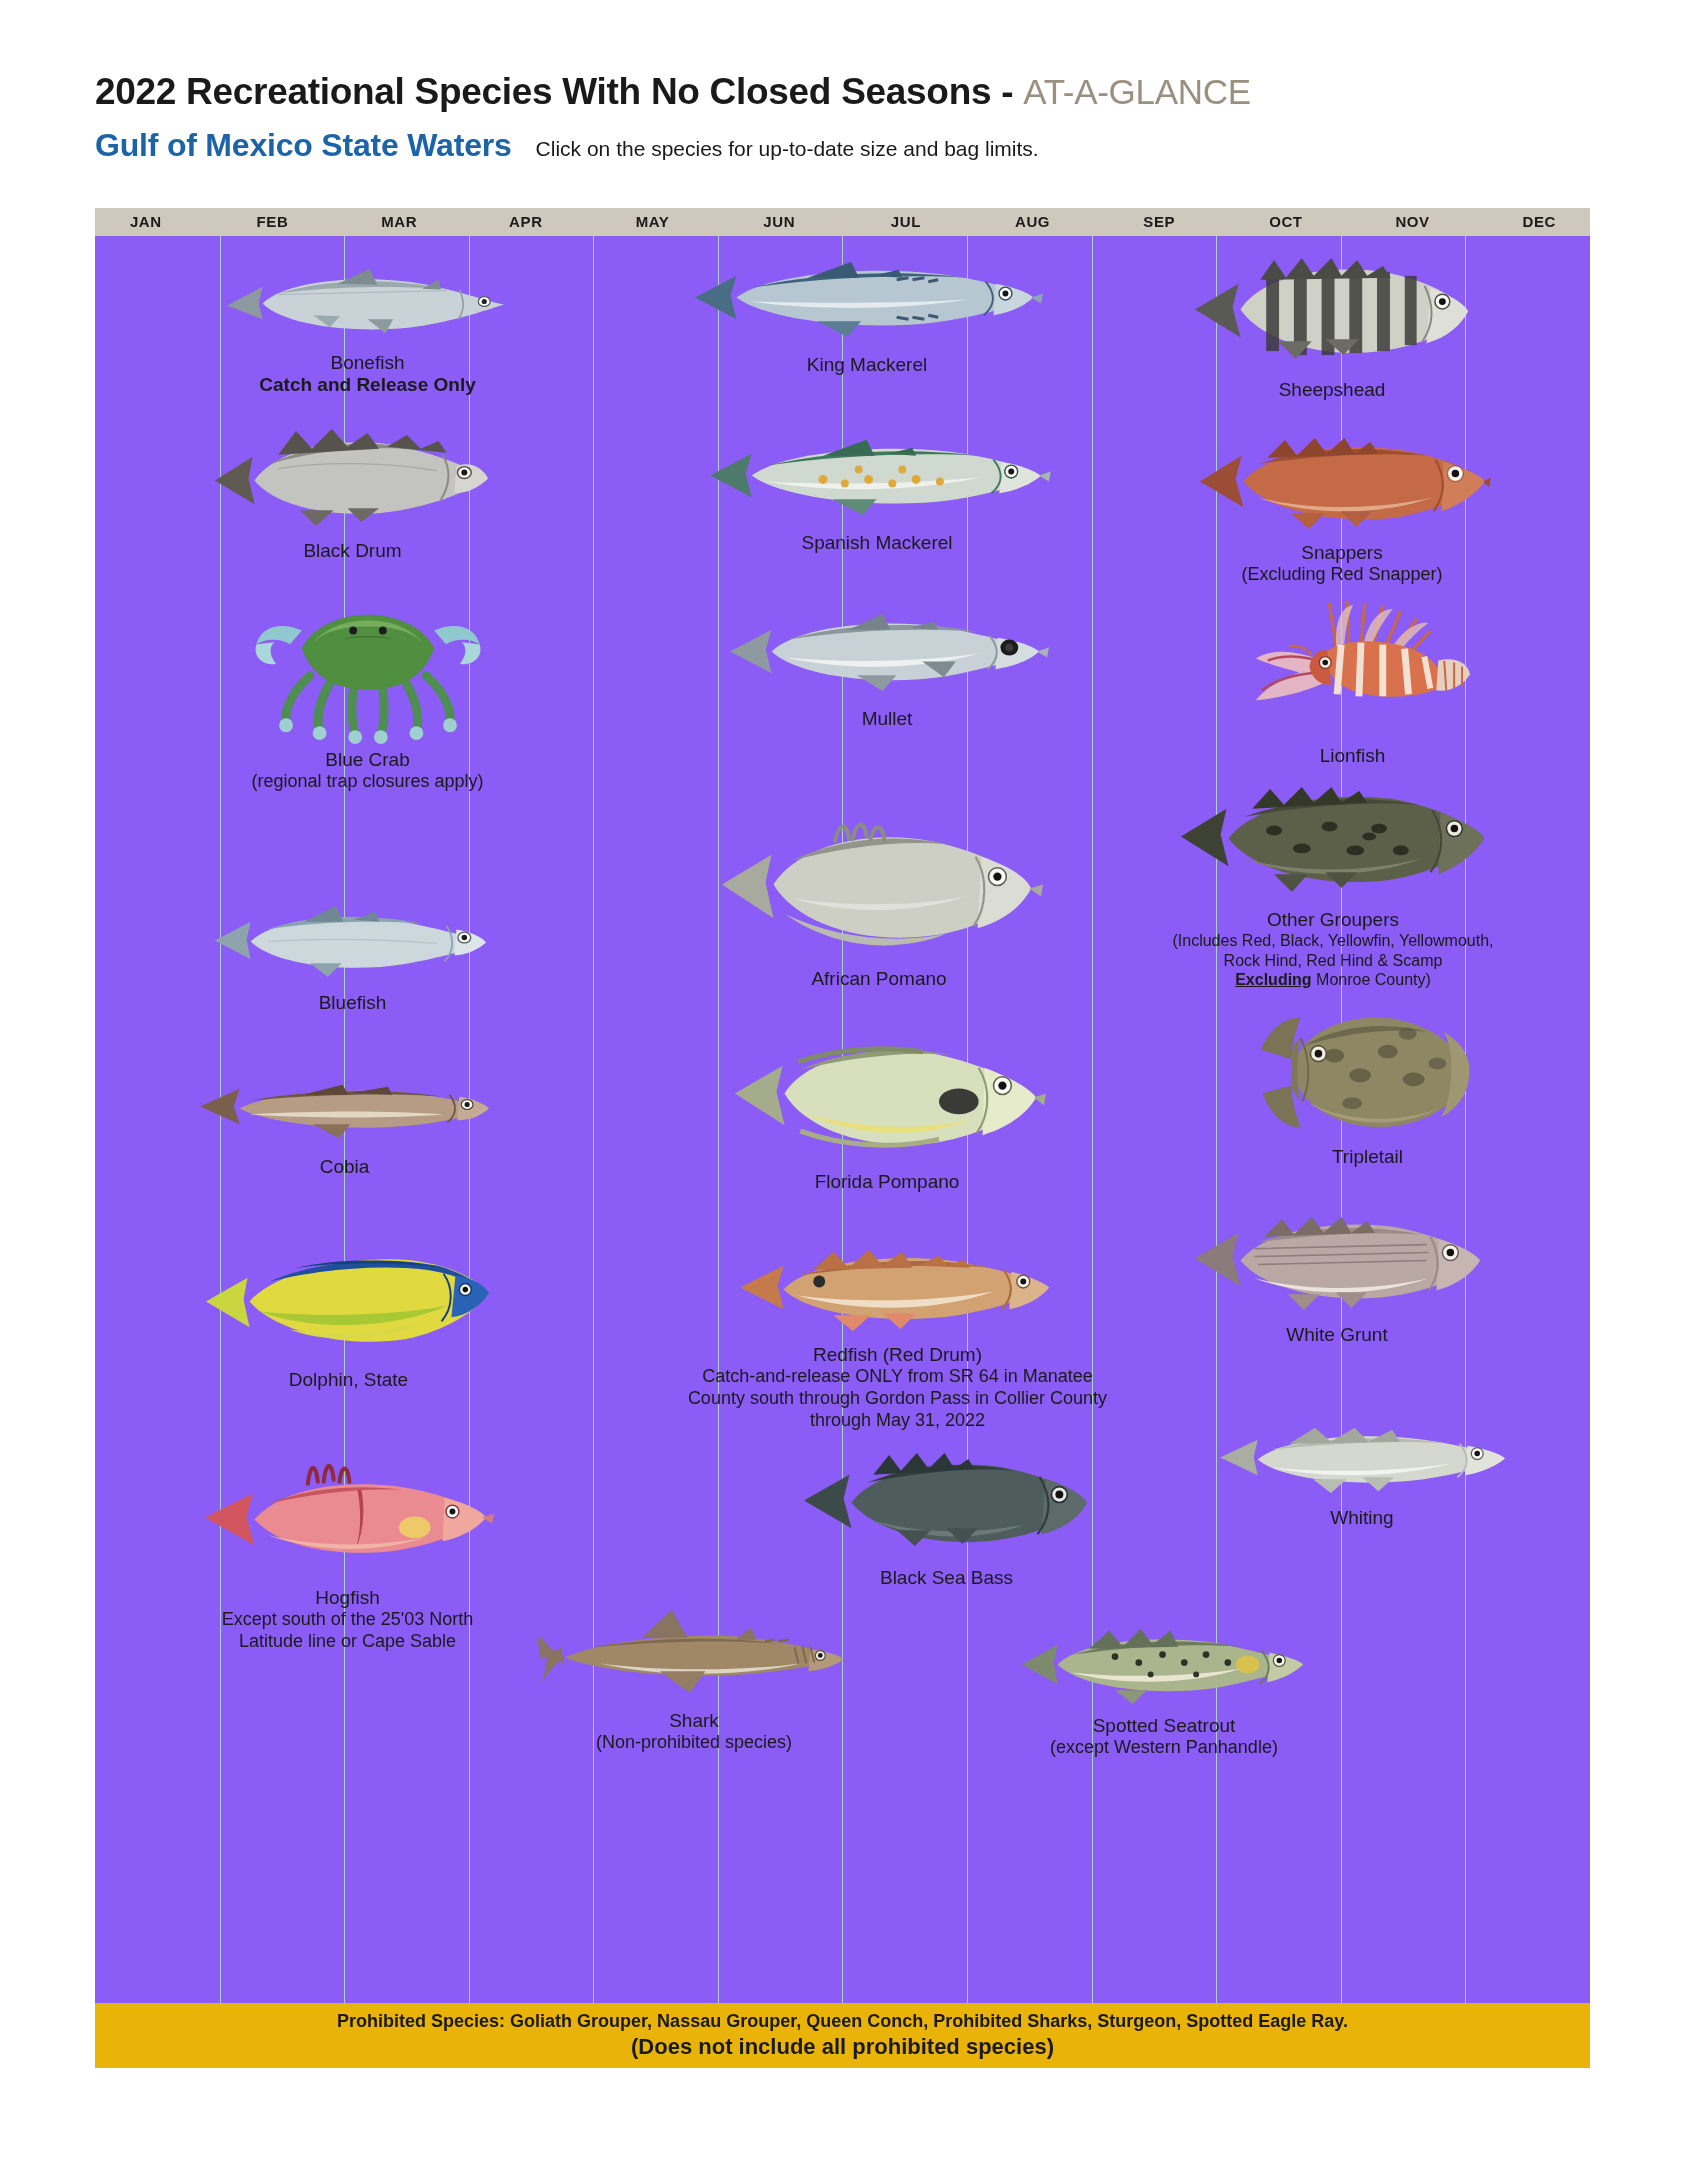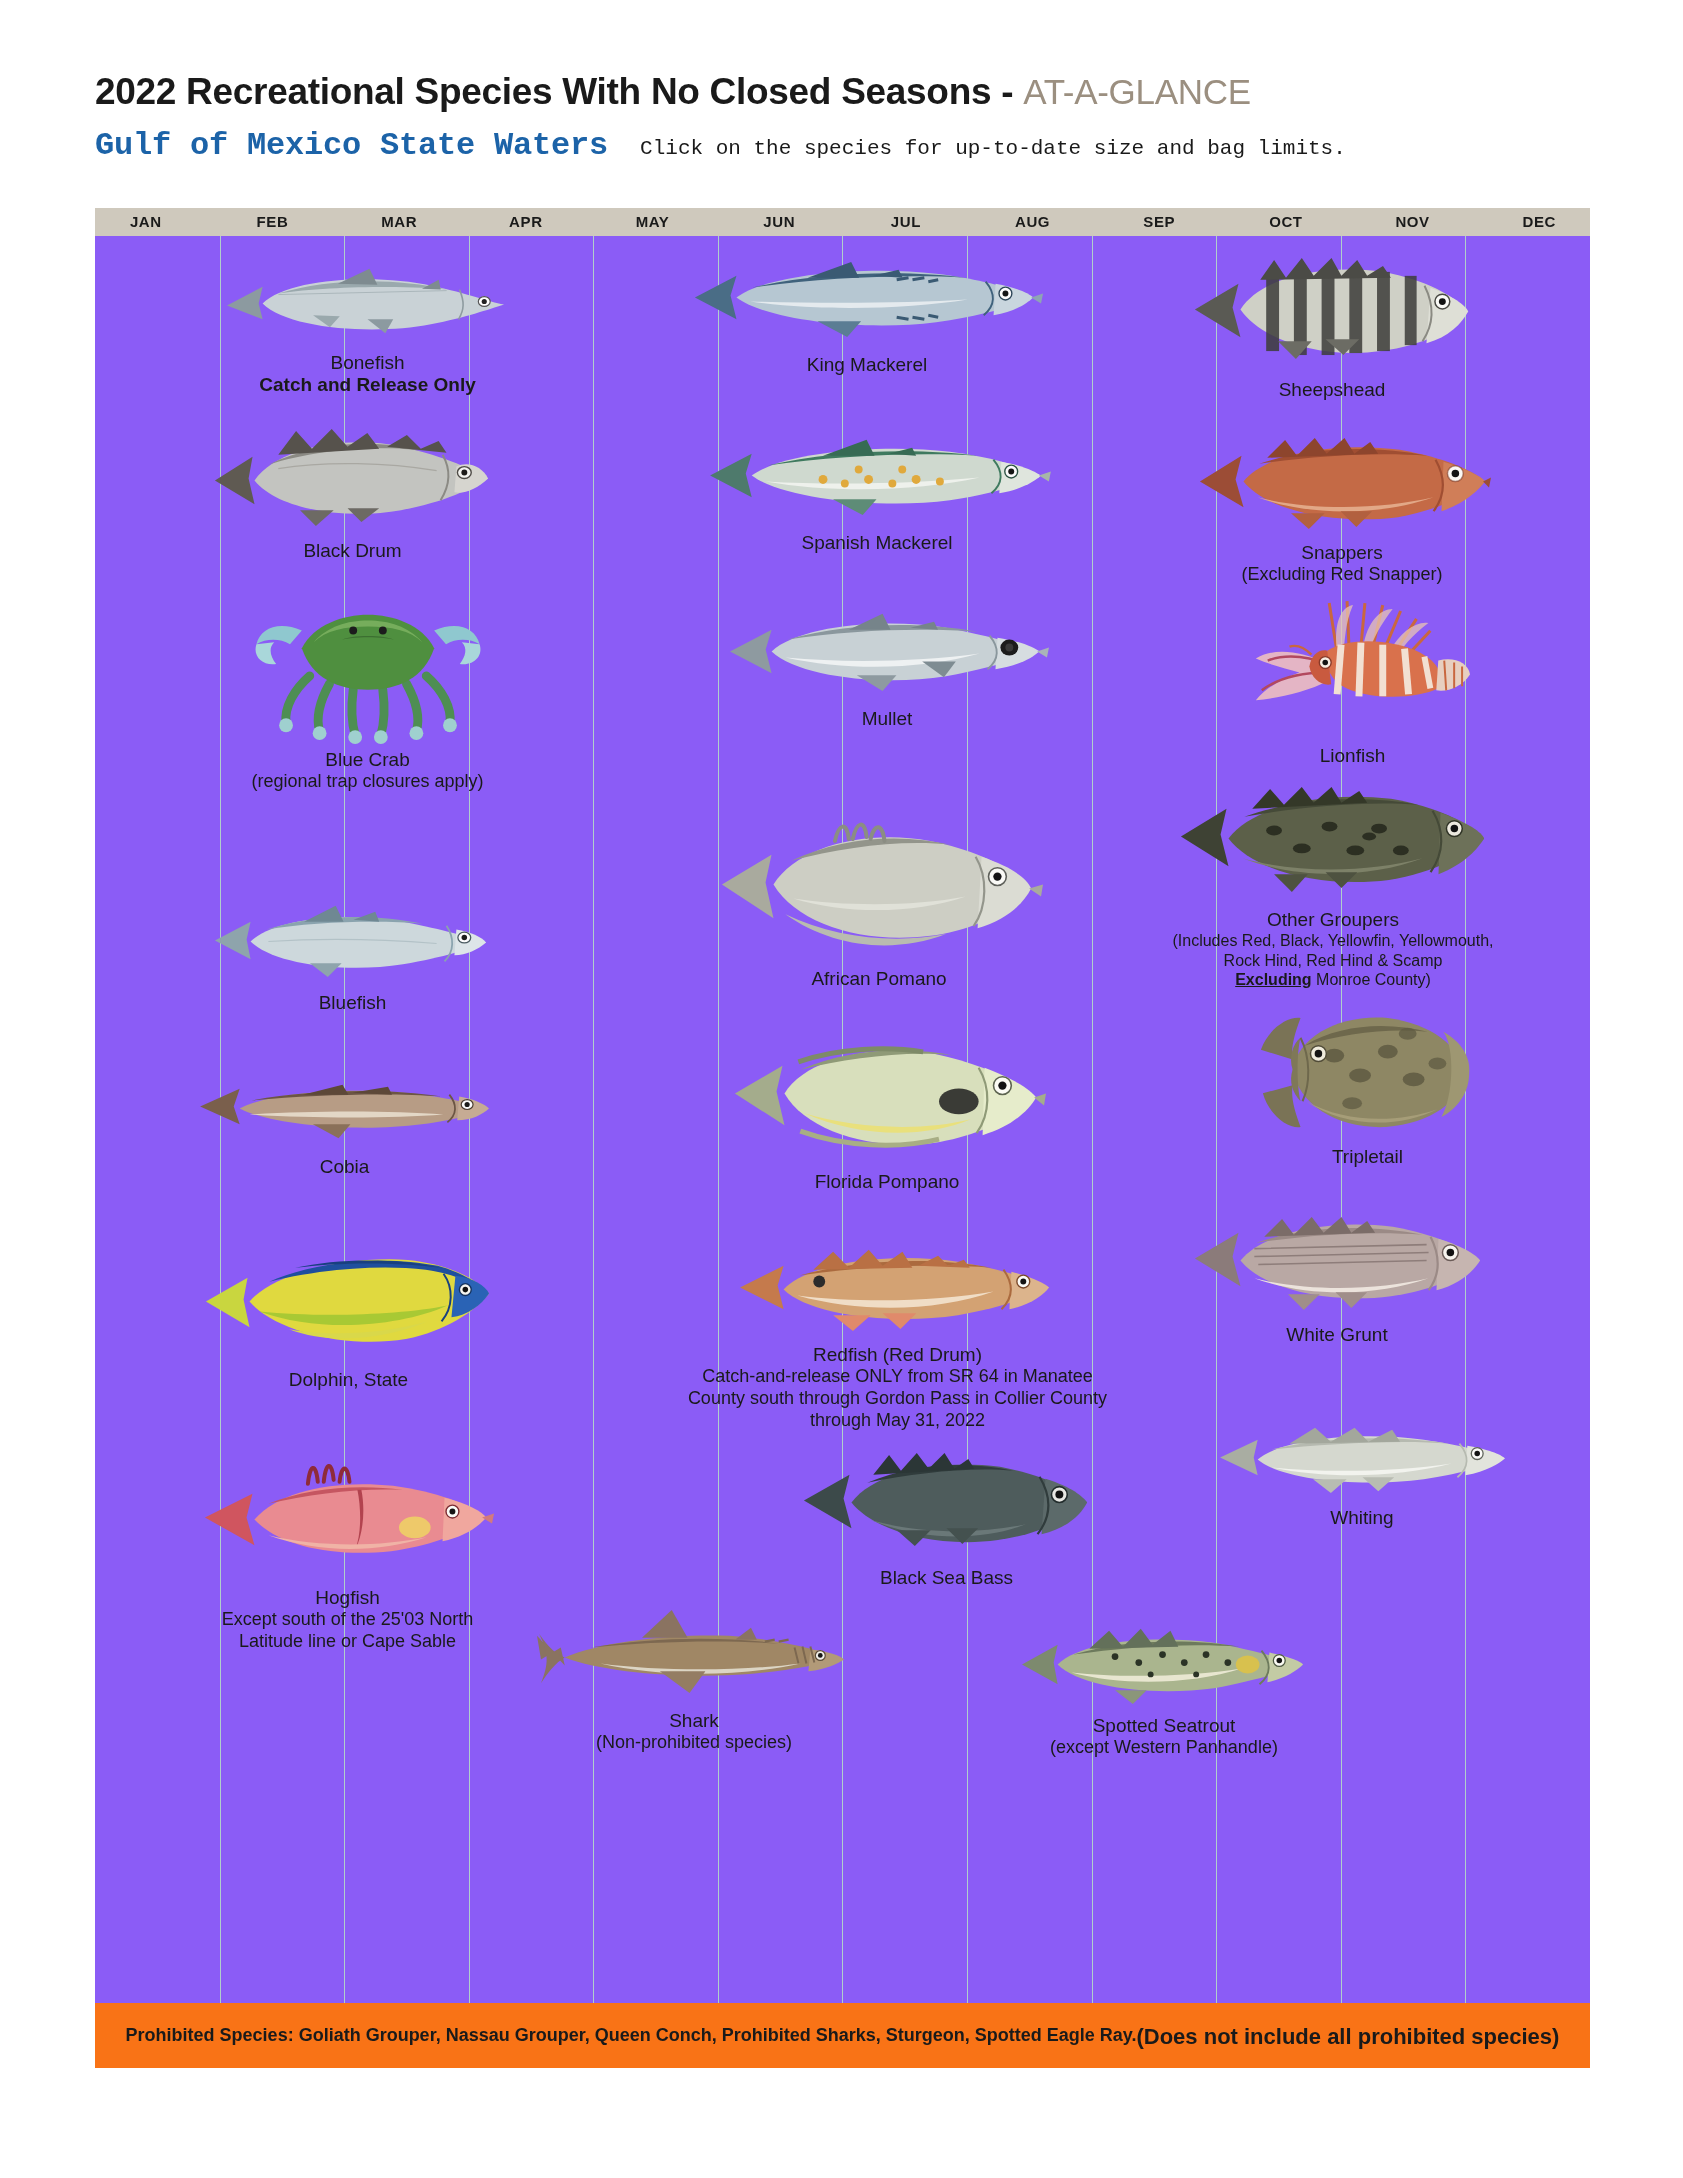--- a/index.html
+++ b/index.html
@@ -40,23 +40,22 @@
   }
   .title-line1 .glance {
     color: #9b8f80;
     font-weight: normal;
     font-size: 35px;
   }
   .subtitle-row {
     margin-top: 14px;
     display: flex;
     align-items: baseline;
-    gap: 32px;
+    gap: 24px;
     white-space: nowrap;
-    font-family: Liberation Mono, monospace;
   }
   .subtitle {
     font-size: 32px;
     font-weight: bold;
     color: #1c63a8;
     letter-spacing: -0.2px;
   }
   .click-note {
     font-size: 21px;
     color: #1a1a1a;
@@ -141,23 +140,23 @@
     font-weight: bold;
   }
 
   
   .footer {
     position: absolute;
     left: 95px;
     top: 2003px;
     width: 1495px;
     height: 65px;
-    background: #f97316;
+    background: #eab308;
     display: flex;
-    flex-direction: row;
+    flex-direction: column;
     align-items: center;
     justify-content: center;
     text-align: center;
   }
   .footer .line1 {
     font-size: 18px;
     font-weight: bold;
     color: #1a1a1a;
   }
   .footer .line2 {

